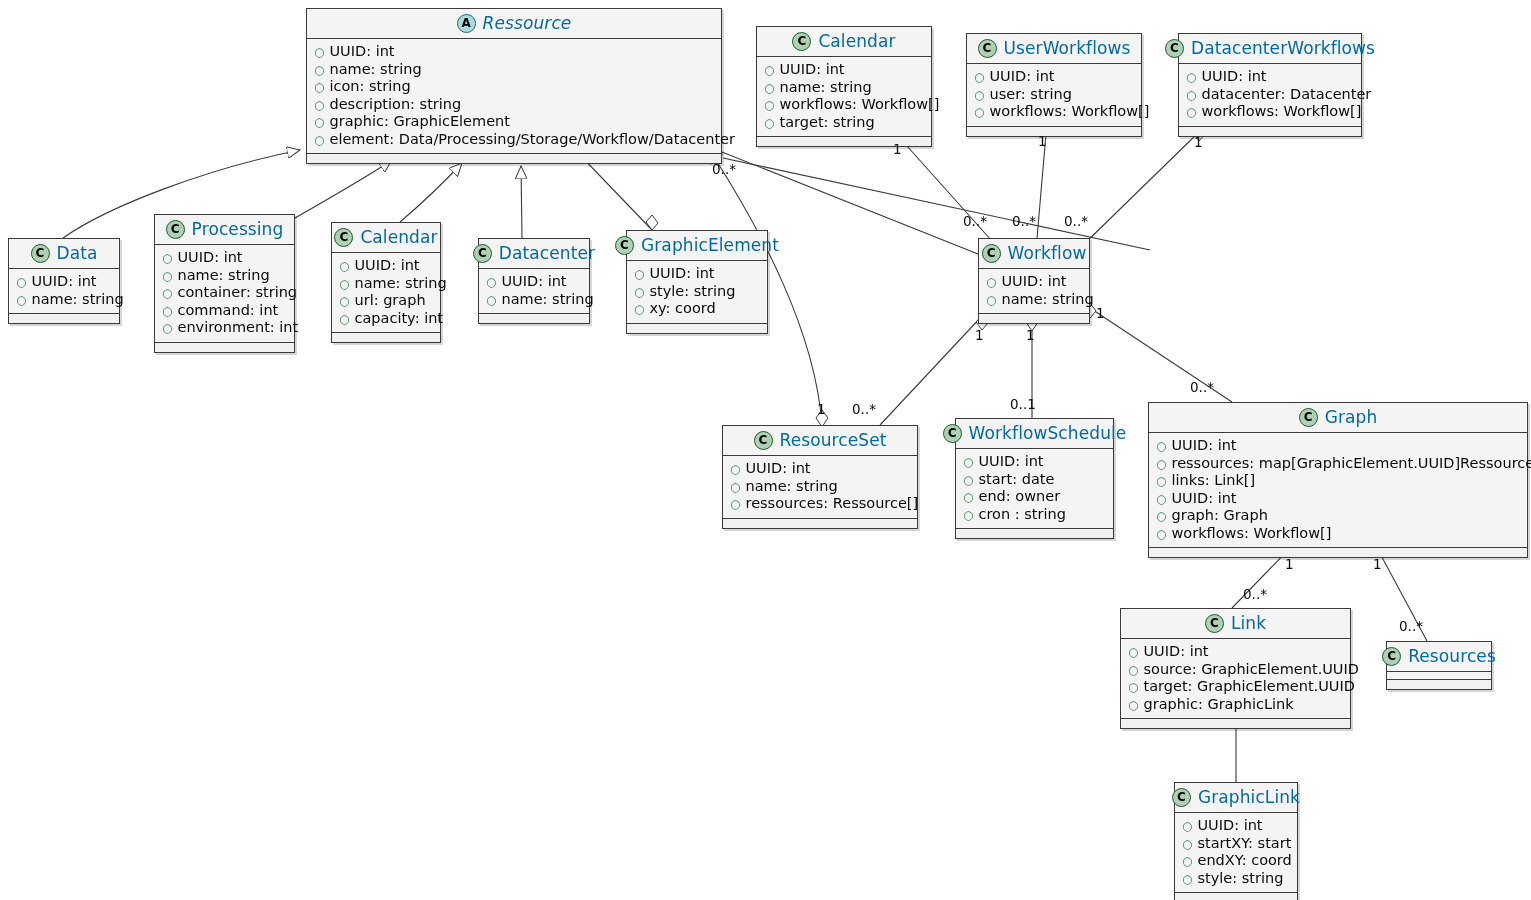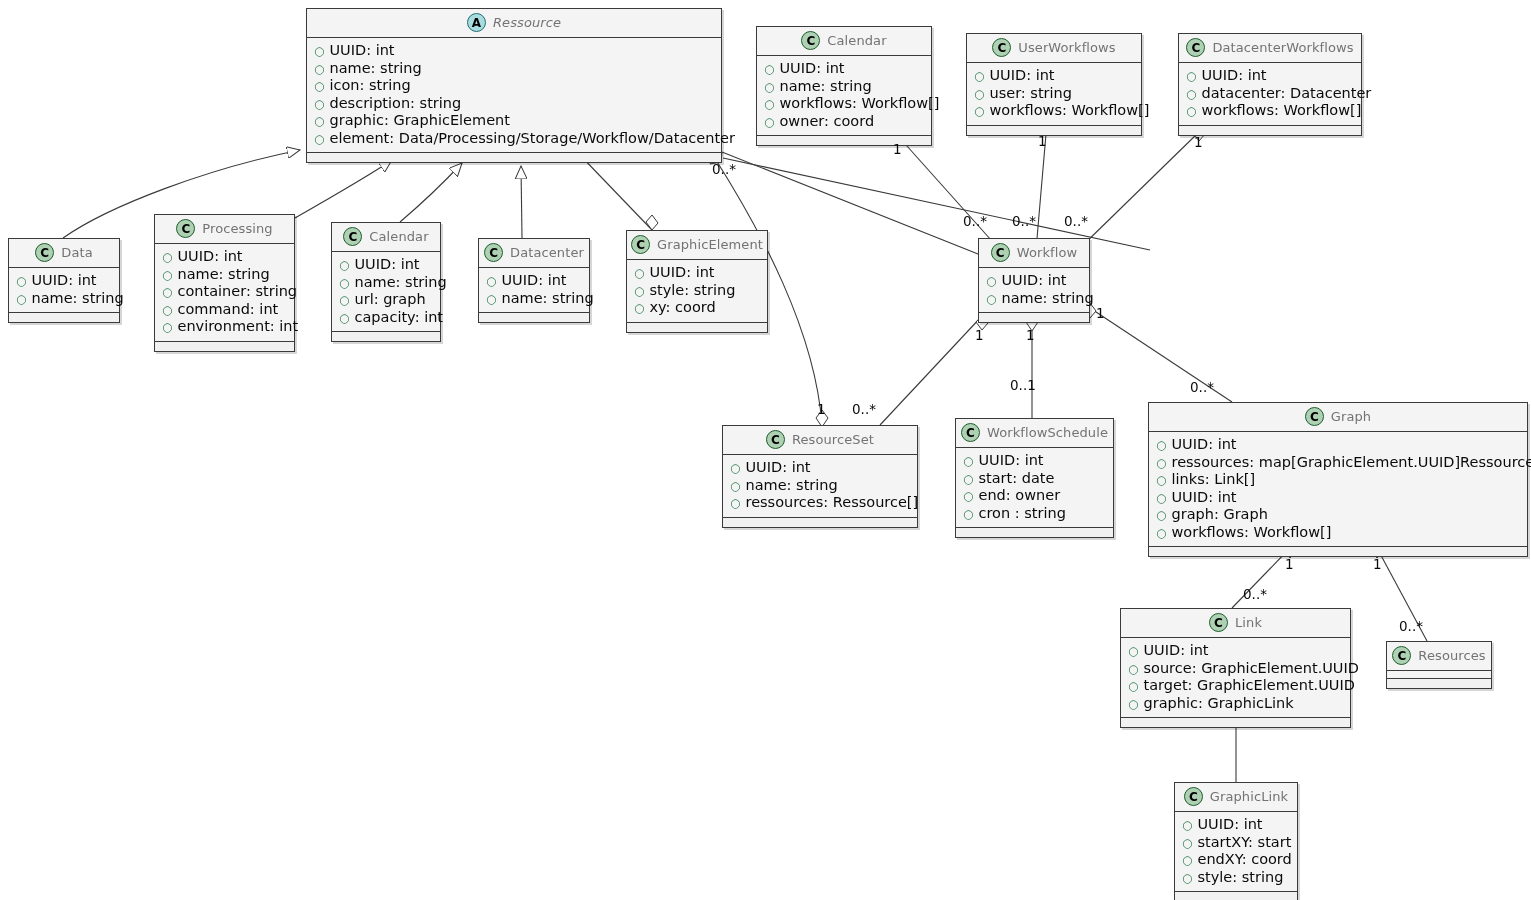--- a/index.html
+++ b/index.html
@@ -37,22 +37,22 @@
   .uml-header {
     display: flex;
     align-items: center;
     justify-content: center;
     gap: 7px;
     padding: 4px 8px 5px 8px;
     border-bottom: 1px solid #3a3a3a;
     background: #f4f4f4;
   }
   .uml-title {
-    font-size: 13px;
-    color: #737373;
+    font-size: 17px;
+    color: #0369a1;
     white-space: nowrap;
     letter-spacing: 0.1px;
   }
   .uml-title.abstract {
     font-style: italic;
   }
   .badge {
     width: 19px;
     height: 19px;
     min-width: 19px;
@@ -218,21 +218,21 @@
           <div class="attr">
             <span class="vis">○</span>
             <span>name: string</span>
           </div>
           <div class="attr">
             <span class="vis">○</span>
             <span>workflows: Workflow[]</span>
           </div>
           <div class="attr">
             <span class="vis">○</span>
-            <span>owner: coord</span>
+            <span>target: string</span>
           </div>
         </div>
         <div class="uml-footer"></div>
       </div>
       <div class="uml-class" style="left: 966px; top: 33px; width: 176px;">
         <div class="uml-header">
           <span class="badge badge-c">C</span>
           <span class="uml-title">UserWorkflows</span>
         </div>
         <div class="uml-body">
@@ -542,20 +542,20 @@
       <div class="mult" style="left: 1194px; top: 134px;">1</div>
       <div class="mult" style="left: 963px; top: 213px;">0..*</div>
       <div class="mult" style="left: 1012px; top: 213px;">0..*</div>
       <div class="mult" style="left: 1064px; top: 213px;">0..*</div>
       <div class="mult" style="left: 712px; top: 161px;">0..*</div>
       <div class="mult" style="left: 817px; top: 401px;">1</div>
       <div class="mult" style="left: 852px; top: 401px;">0..*</div>
       <div class="mult" style="left: 975px; top: 327px;">1</div>
       <div class="mult" style="left: 1026px; top: 327px;">1</div>
       <div class="mult" style="left: 1096px; top: 305px;">1</div>
-      <div class="mult" style="left: 1010px; top: 377px;">0..1</div>
+      <div class="mult" style="left: 1010px; top: 396px;">0..1</div>
       <div class="mult" style="left: 1190px; top: 379px;">0..*</div>
       <div class="mult" style="left: 1285px; top: 556px;">1</div>
       <div class="mult" style="left: 1373px; top: 556px;">1</div>
       <div class="mult" style="left: 1243px; top: 586px;">0..*</div>
       <div class="mult" style="left: 1399px; top: 618px;">0..*</div>
     </div>
 </div>
 
 </body></html>

